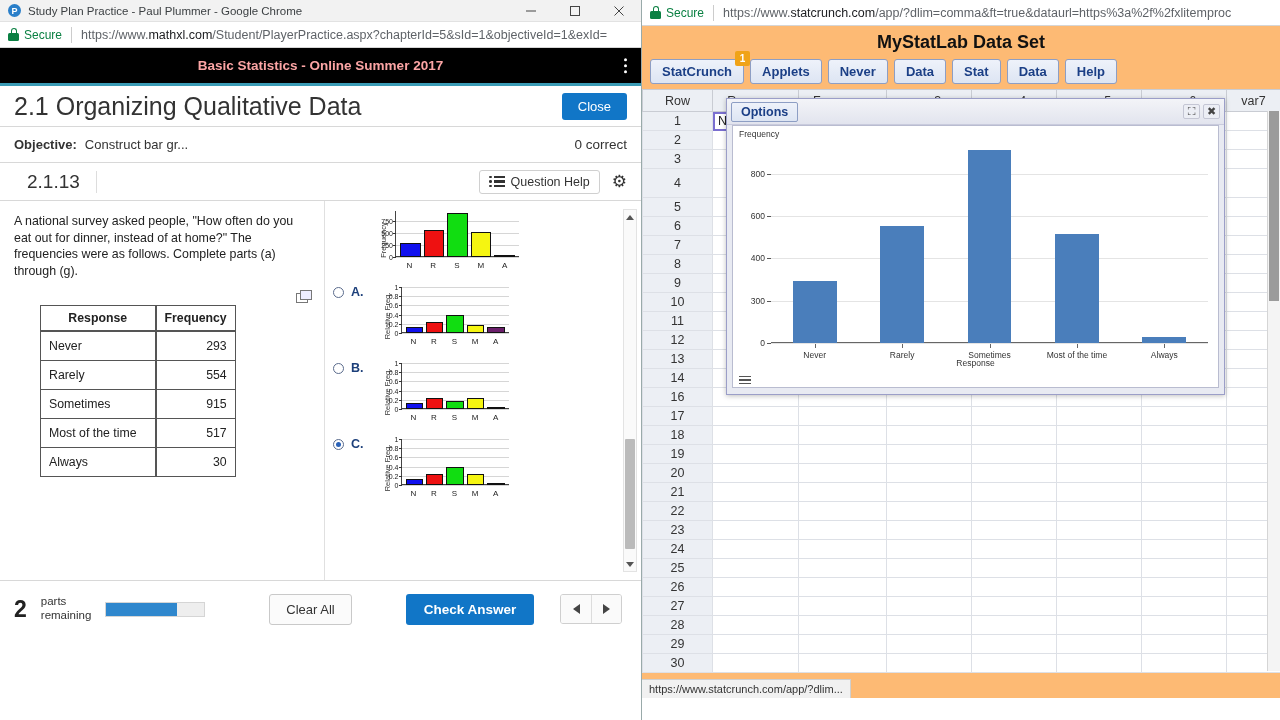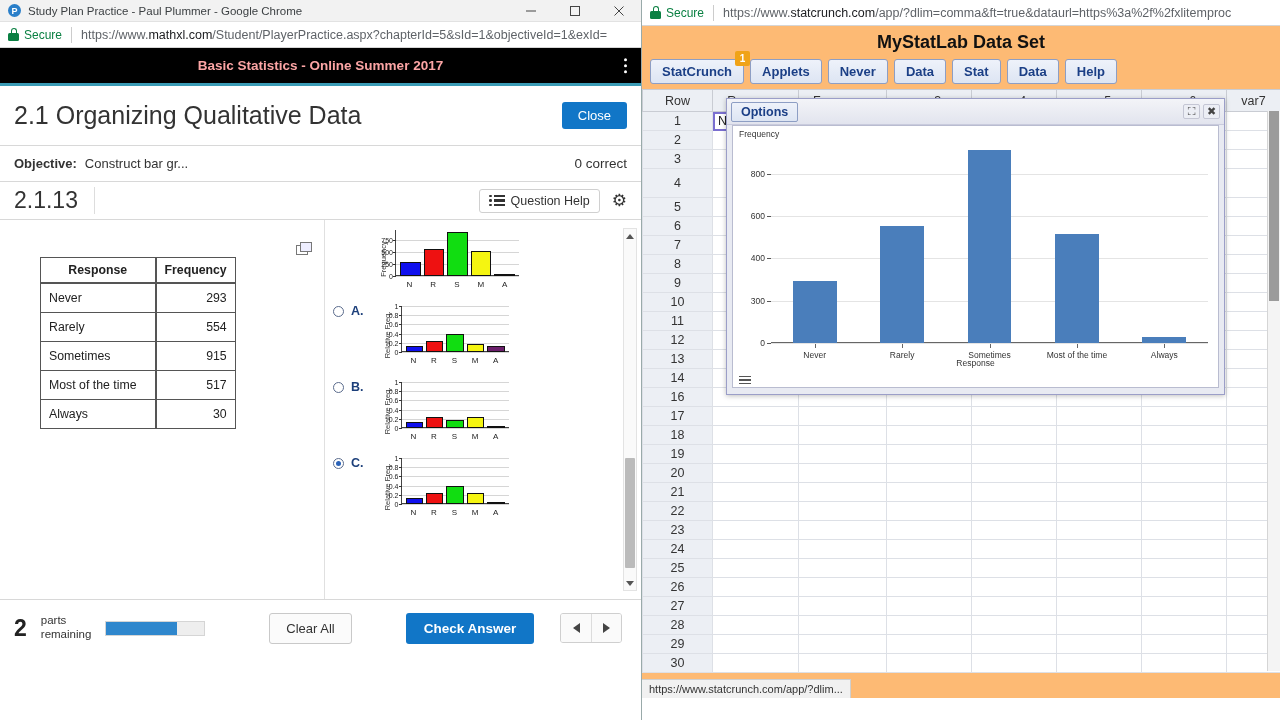--- a/index.html
+++ b/index.html
@@ -40,21 +40,21 @@
 
   
   .mx-black { background:#000; height:35px; display:flex; align-items:center;
      justify-content:center; position:relative; }
   .mx-black .t { color:#fca5a5; font-size:13.5px; font-weight:bold; }
   .kebab { position:absolute; right:14px; top:50%; transform:translateY(-50%);
      display:flex; flex-direction:column; gap:2.5px; }
   .kebab i { width:3.5px; height:3.5px; background:#fff; border-radius:50%; display:block; }
   .teal-rule { height:3px; background:#3a9bb5; }
 
-  .mx-head { height:60px; display:flex; align-items:center; padding:0 14px;
+  .mx-head { height:41px; display:flex; align-items:center; padding:0 14px;
      border-bottom:1px solid #d8d8d8; }
   .mx-head h1 { font-size:25px; font-weight:normal; color:#333; flex:1; }
   .btn-close { background:#1176c7; color:#fff; font-size:13px; padding:6px 16px;
      border-radius:3px; }
 
   .mx-obj { height:36px; display:flex; align-items:center; padding:0 14px;
      border-bottom:1px solid #d8d8d8; gap:8px; font-size:13px; color:#333;}
   .mx-obj .lbl { font-weight:bold; }
   .navgrp { display:flex; align-items:center; border:1px solid #cfcfcf; border-radius:3px;
       overflow:hidden; background:#fafafa; height:26px; margin-left:6px;}
@@ -62,21 +62,21 @@
       justify-content:center; background:#f0f0f0; }
   .navgrp .mid { padding:0 10px; font-size:12px; display:flex; align-items:center; gap:6px;
       background:#fff; height:100%; border-left:1px solid #dcdcdc; border-right:1px solid #dcdcdc;}
   .tri-l { width:0;height:0;border-top:5px solid transparent;border-bottom:5px solid transparent;border-right:7px solid #444; }
   .tri-r { width:0;height:0;border-top:5px solid transparent;border-bottom:5px solid transparent;border-left:7px solid #444; }
   .tri-d { width:0;height:0;border-left:5px solid transparent;border-right:5px solid transparent;border-top:6px solid #333; }
   .correct-txt { margin-left:auto; font-size:13.5px; color:#333; }
 
   .mx-sub { height:38px; display:flex; align-items:center; padding:0 14px;
      border-bottom:1px solid #d8d8d8; }
-  .qnum { font-size:23px; color:#333; padding-right:16px; border-right:1px solid #ddd; }
+  .qnum { font-size:19px; color:#333; padding-right:16px; border-right:1px solid #ddd;margin-left:13px; }
   .qhelp { margin-left:auto; display:flex; align-items:center; gap:6px;
      border:1px solid #d0d0d0; border-radius:3px; padding:4px 9px; font-size:12.5px; color:#333;}
   .qhelp .ic { display:flex; flex-direction:column; gap:2px; }
   .qhelp .ic span { display:flex; gap:2px; align-items:center;}
   .qhelp .ic span i { width:2.5px;height:2.5px;background:#333;border-radius:50%; }
   .qhelp .ic span u { width:11px;height:2.5px;background:#333; text-decoration:none;}
   .gear { margin-left:12px; font-size:17px; color:#333; line-height:1; }
 
   .mx-body { position:relative; height:380px; display:flex; border-bottom:1px solid #d8d8d8;}
   .mx-left-pane { width:325px; padding:12px 12px 0 14px; border-right:1px solid #e0e0e0; }
@@ -287,20 +287,21 @@
               <u></u>
             </span>
         </span>
         <span>Question Help</span>
       </div>
       <span class="gear">⚙</span>
     </div>
 
     <div class="mx-body">
       <div class="mx-left-pane">
+        <div class="prompt">A national survey asked people, "How often do you eat out for dinner, instead of at home?" The frequencies were as follows. Complete parts (a) through (g).</div>
         <div class="copy-ic"></div>
         <table class="freq">
           <tbody>
               <tr>
             <th>Response</th>
             <th>Frequency</th>
           </tr>
           <tr>
                 <td class="resp">Never</td>
                 <td class="val">293</td>

